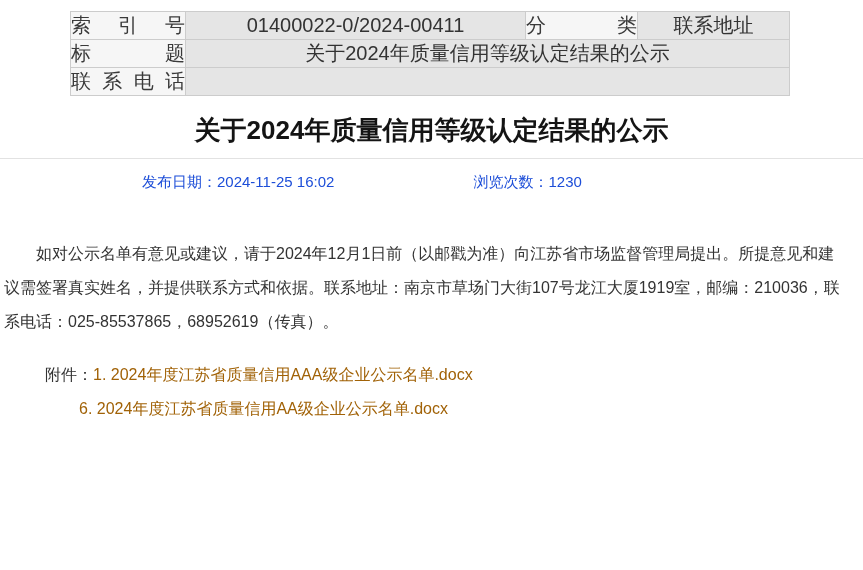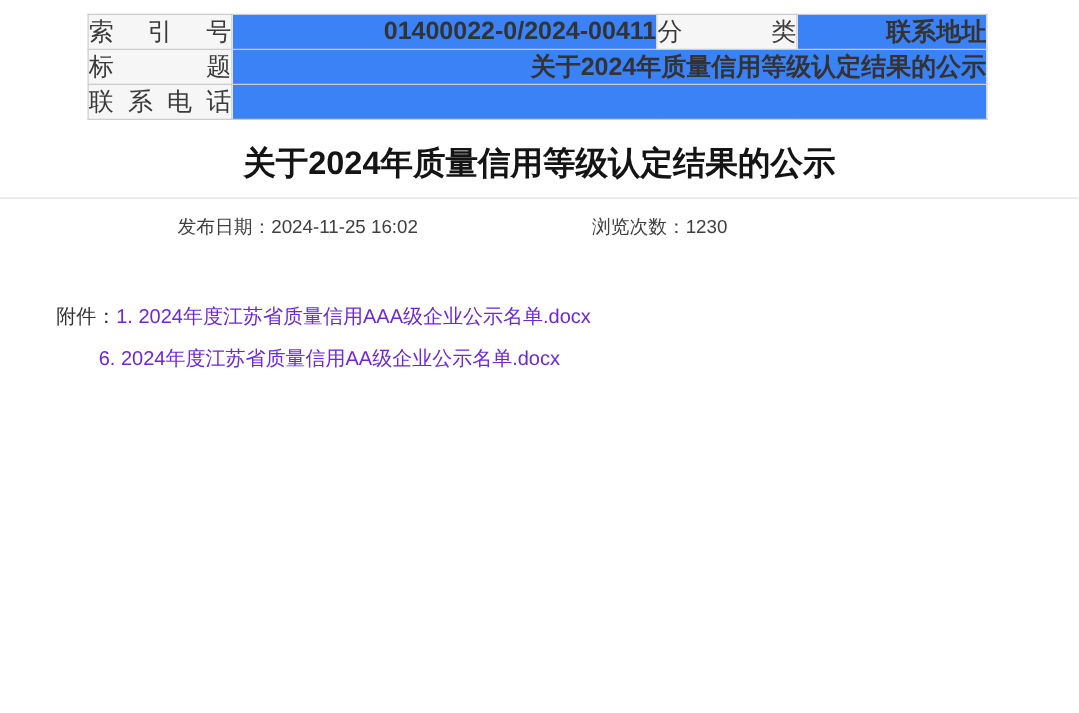--- a/index.html
+++ b/index.html
@@ -36,45 +36,44 @@
     vertical-align: middle;
   }
   td.lbl {
     background: #f6f6f6;
     color: #3a3a3a;
     text-align: justify;
     text-align-last: justify;
     padding: 0 25px;
   }
   td.val {
-    background: #3b82f6;
+    background: #e5e5e5;
     padding: 0 8px 0 18px;
-    text-align: right;
-    font-weight: bold;
+    text-align: center;
   }
 
   
   .doc-title {
     margin: 16px 0 0 0;
     text-align: center;
     font-size: 26px;
     font-weight: bold;
     color: #141414;
     line-height: 36px;
   }
   .divider {
     border: none;
     border-top: 1px solid #e2e2e2;
     margin: 10px 0 0 0;
   }
   .pub-row {
     margin-top: 13px;
     padding-left: 142px;
     font-size: 15px;
-    color: #404040;
+    color: #1d4ed8;
     line-height: 20px;
   }
   .pub-views { margin-left: 135px; }
 
   
   .article {
     margin-top: 45px;
     padding: 0 14px 0 4px;
     font-size: 16px;
     line-height: 34px;
@@ -84,21 +83,21 @@
     margin: 0;
     text-indent: 2em;
   }
 
   
   .attachments { margin-top: 19px; }
   .attach-row { line-height: 34px; font-size: 16px; color: #333333; }
   .attach-row.first  { padding-left: 41px; }
   .attach-row.second { padding-left: 75px; }
   .attach-link {
-    color: #6d28d9;
+    color: #a16207;
     text-decoration: none;
     cursor: pointer;
   }
 </style>
 </head>
 <body>
 
 <div class="page">
 
   <table class="meta-table">
@@ -129,20 +128,21 @@
   <h1 class="doc-title">关于2024年质量信用等级认定结果的公示</h1>
 
   <hr class="divider">
 
   <div class="pub-row">
     <span>发布日期：</span><span>2024-11-25 16:02</span>
     <span class="pub-views">浏览次数：</span><span>1230</span>
   </div>
 
   <div class="article">
+    <p>如对公示名单有意见或建议，请于2024年12月1日前（以邮戳为准）向江苏省市场监督管理局提出。所提意见和建议需签署真实姓名，并提供联系方式和依据。联系地址：南京市草场门大街107号龙江大厦1919室，邮编：210036，联系电话：025-85537865，68952619（传真）。</p>
 
     <div class="attachments">
       <div class="attach-row first">
         <span>附件：</span><a class="attach-link">1. 2024年度江苏省质量信用AAA级企业公示名单.docx</a>
       </div>
       <div class="attach-row second">
         <a class="attach-link">6. 2024年度江苏省质量信用AA级企业公示名单.docx</a>
       </div>
     </div>
   </div>

